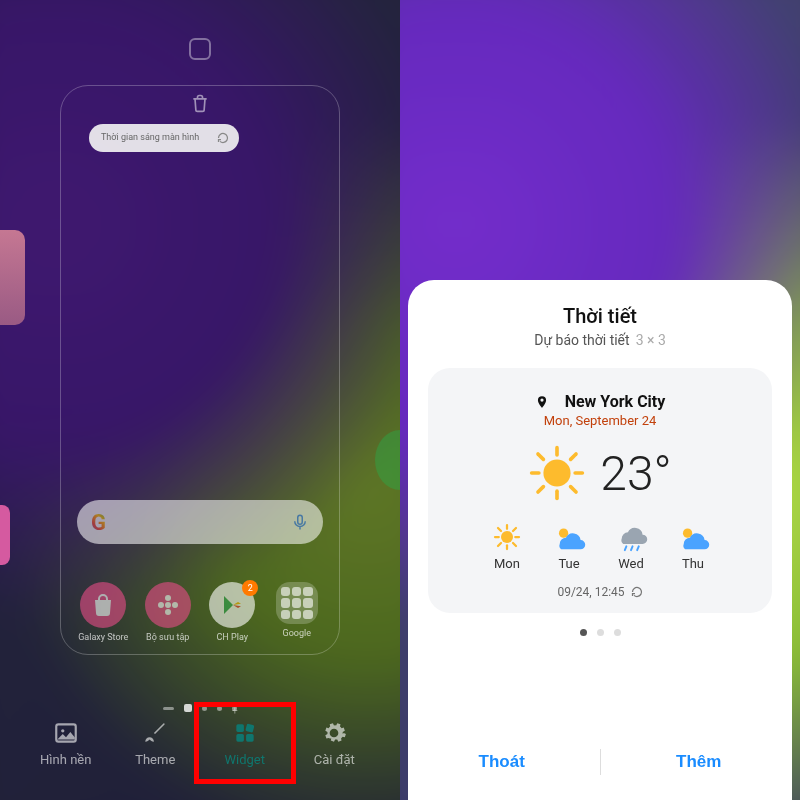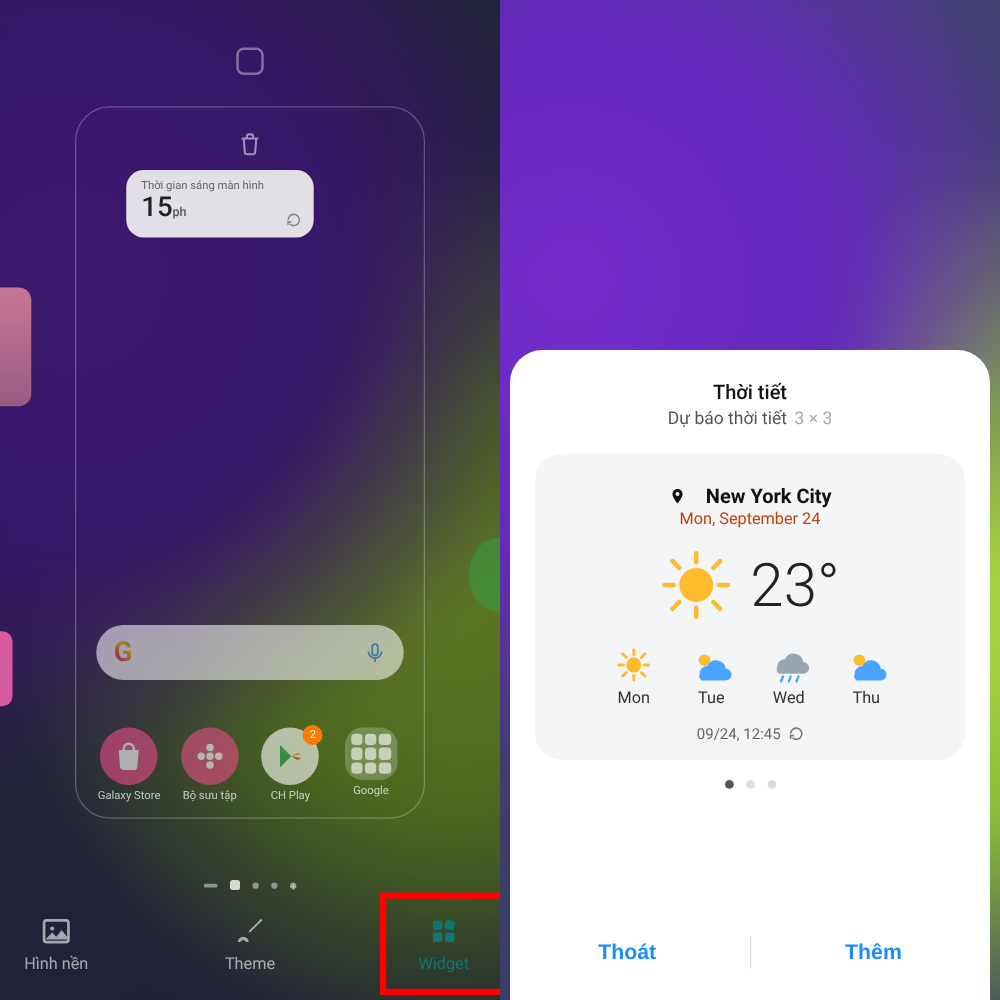--- a/index.html
+++ b/index.html
@@ -32,21 +32,21 @@
     width: 22px; height: 22px;
     border: 2px solid rgba(255,255,255,.55);
     border-radius: 6px;
     opacity: .7;
   }
   .phone-preview {
     position: absolute;
     top: 85px; left: 60px; right: 60px; height: 570px;
     border: 1px solid rgba(255,255,255,.25);
     border-radius: 28px;
-    padding: 12px;
+    padding: 0;
   }
   .phone-preview .trash {
     display: block; margin: 6px auto 10px;
     width: 20px; height: 22px; opacity: .75;
   }
   .screen-time-card {
     background: rgba(245,245,245,.9);
     border-radius: 14px;
     padding: 8px 12px 10px;
     width: 150px; margin-left: 28px;
@@ -114,24 +114,24 @@
   .page-dots-mini {
     position: absolute; bottom: 88px; left: 50%; transform: translateX(-50%);
     display: flex; gap: 10px; align-items: center;
   }
   .page-dots-mini span { width:5px; height:5px; background: rgba(255,255,255,.45); border-radius:50%; }
   .page-dots-mini .dash { width:11px; height:3px; border-radius:2px; }
   .page-dots-mini .home-dot { display:inline-block; width:8px; height:8px; border-radius:2px; background: rgba(255,255,255,.8); transform: rotate(0deg); }
   .page-dots-mini .plus { color: rgba(255,255,255,.45); font-size: 10px; line-height:1;}
 
   .bottom-bar {
-    position: absolute; bottom: 0; left: 0; right: 0;
+    position: absolute; bottom: 12px; left: 0; right: 0;
     height: 90px;
-    display: flex; justify-content: space-between; align-items: center;
-    padding: 0 0;
+    display: flex; justify-content: flex-end; align-items: center;
+    padding: 0 21px;
   }
   .bb-item {
     display:flex; flex-direction:column; align-items:center; gap:6px;
     width: 90px; height: 70px; justify-content: center;
     color: rgba(255,255,255,.6);
     position: relative;
   }
   .bb-item.active { color: #0f766e; }
   .bb-item .ico { width: 26px; height: 26px; }
   .bb-item .txt { font-size: 13px; }
@@ -143,21 +143,21 @@
 
   
   .right .sheet {
     position: absolute; left: 8px; right: 8px; bottom: 0;
     top: 280px;
     background: #fff;
     border-radius: 26px 26px 0 0;
     padding: 24px 20px 18px;
     display: flex; flex-direction: column; align-items: center;
   }
-  .sheet h2 { font-size: 16px; color:#111; font-weight: 500; }
+  .sheet h2 { font-size: 20px; color:#111; font-weight: 500; }
   .sheet .sub { font-size: 14px; color:#555; margin-top:4px; }
   .sheet .sub .dim { color:#aaa; margin-left:6px; }
 
   .weather-card {
     margin-top: 20px;
     width: 100%; background: #f4f5f7; border-radius: 22px;
     padding: 24px 18px 14px;
     display:flex; flex-direction:column; align-items:center;
   }
   .weather-card .city { font-size: 16px; font-weight: 700; color:#111; display:flex; align-items:center; gap:16px;}
@@ -216,23 +216,20 @@
 
   <div class="home-indicator"></div>
 
   <div class="phone-preview">
     <svg class="trash" viewBox="0 0 24 24" fill="none" stroke="rgba(255,255,255,.7)" stroke-width="2">
       <path d="M4 7h16M9 7V5a2 2 0 012-2h2a2 2 0 012 2v2M6 7l1 13a2 2 0 002 2h6a2 2 0 002-2l1-13"></path>
     </svg>
 
     <div class="screen-time-card">
       <div class="lbl">Thời gian sáng màn hình</div>
-      <div class="val">
-        <span>15</span><sub>ph</sub>
-      </div>
       <svg class="refresh" viewBox="0 0 24 24" fill="none" stroke="#888" stroke-width="2.5">
         <path d="M3 12a9 9 0 1 1 3 6.7M3 20v-5h5"></path>
       </svg>
     </div>
 
     <div class="search-bar">
       <span class="g" style="background:linear-gradient(45deg,#4285F4,#EA4335,#FBBC05,#34A853);-webkit-background-clip:text;color:transparent;">G</span>
       <svg class="mic" width="18" height="22" viewBox="0 0 24 24" fill="none" stroke="#4285F4" stroke-width="2">
         <rect x="9" y="3" width="6" height="12" rx="3"></rect>
           <path d="M5 11a7 7 0 0014 0M12 22v-4"></path>
@@ -318,20 +315,26 @@
       </div>
       <div class="bb-item active">
         <svg class="ico" viewBox="0 0 24 24" fill="currentColor">
           <rect x="4" y="4" width="7" height="7" rx="1.5"></rect>
           <rect x="13" y="4" width="7" height="7" rx="1.5" transform="rotate(15 16.5 7.5)"></rect>
           <rect x="4" y="13" width="7" height="7" rx="1.5"></rect>
           <rect x="13" y="13" width="7" height="7" rx="1.5"></rect>
         </svg>
         <div class="txt">Widget</div>
         <div class="highlight-box"></div>
+      </div>
+      <div class="bb-item">
+        <svg class="ico" viewBox="0 0 24 24" fill="currentColor">
+          <path d="M12 8a4 4 0 100 8 4 4 0 000-8zm9 4l2 1-1 3-2-.5a8 8 0 01-1.5 1.5l.5 2-3 1-1-2a8 8 0 01-2 0l-1 2-3-1 .5-2A8 8 0 017 16.5L5 17l-1-3 2-1a8 8 0 010-2l-2-1 1-3 2 .5A8 8 0 018.5 6L8 4l3-1 1 2a8 8 0 012 0l1-2 3 1-.5 2A8 8 0 0119 7.5l2-.5 1 3-2 1a8 8 0 010 2z"></path>
+        </svg>
+        <div class="txt">Cài đặt</div>
       </div>
     </div>
 </div>
 
 <div class="pane right">
   <div class="wallpaper"></div>
 
   <div class="sheet">
     <h2>Thời tiết</h2>
     <div class="sub">

